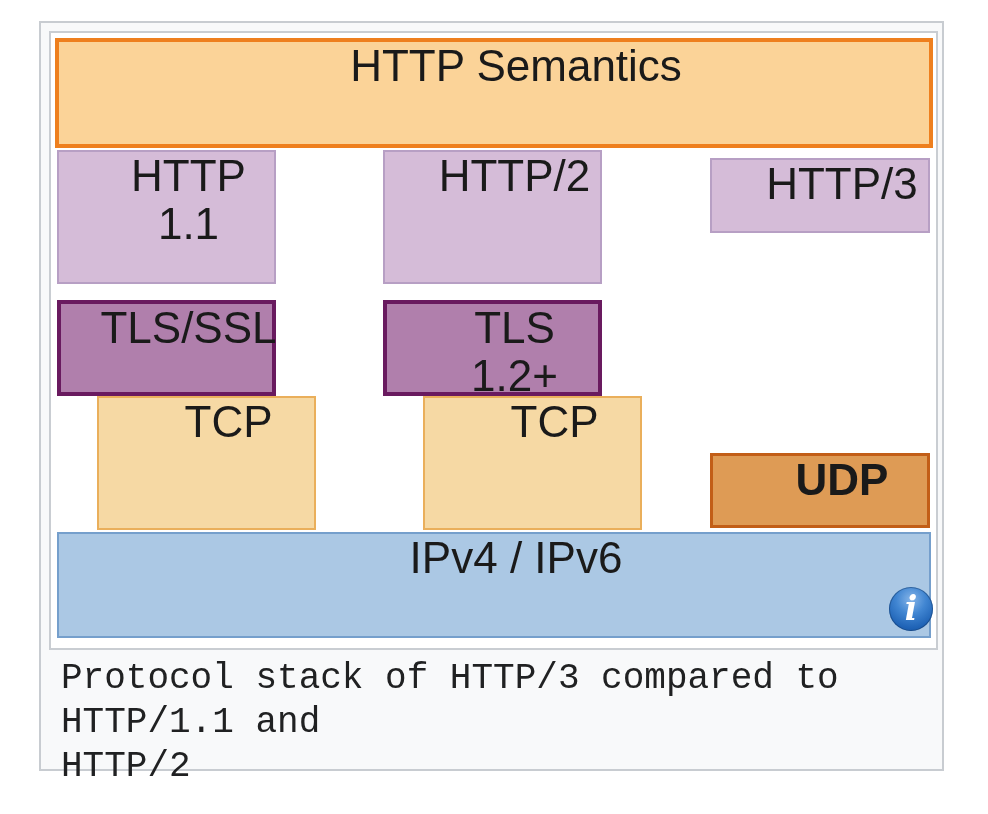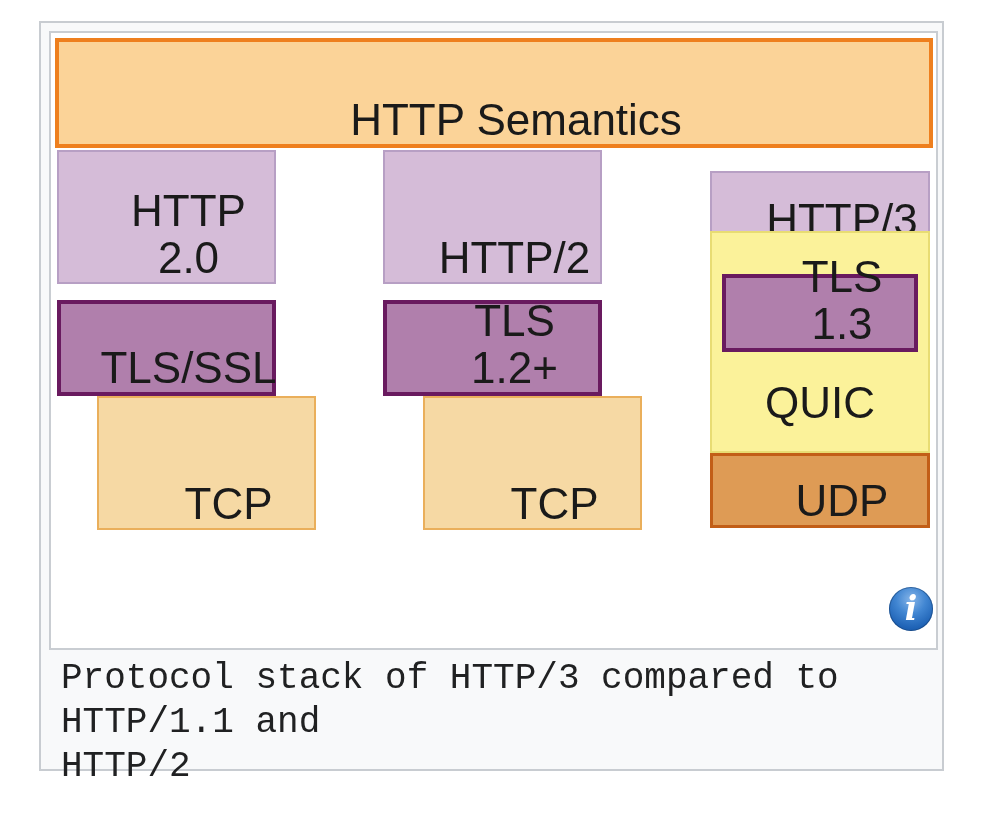--- a/index.html
+++ b/index.html
@@ -14,47 +14,47 @@
     background:var(--frameBg);
   }
   .image-area{
     position:absolute;left:8px;top:8px;width:889px;height:619px;
     box-sizing:border-box;border:2px solid var(--imageBorder);
     background:#ffffff;
   }
   .diagram{position:absolute;left:0;top:0;right:0;bottom:0;}
   .dbox{
     position:absolute;box-sizing:border-box;
-    display:flex;align-items:flex-end;justify-content:center;
+    display:flex;align-items:flex-start;justify-content:center;
     font-size:44px;color:var(--text);text-align:center;line-height:1.08;padding-left:44px;
   }
   .semantics{
     left:4px;top:5px;width:878px;height:110px;
     background:var(--semanticsFill);border:4px solid var(--semanticsBorder);
   }
   .http-layer{background:var(--httpFill);border:2px solid var(--httpBorder);}
   .tls-layer{background:var(--tlsFill);border:4px solid var(--tlsBorder);}
   .tcp-layer{background:var(--tcpFill);border:2px solid var(--tcpBorder);}
   .col1{left:6px;width:219px;}
   .col2{left:332px;width:219px;}
   .col3{left:659px;width:220px;}
   .row-http{top:117px;height:134px;}
   .row-tls{top:267px;height:96px;}
   .row-tcp{top:363px;height:134px;margin-left:40px;}
-  .http3{top:138px;height:75px;}
+  .http3{top:125px;height:75px;}
   .quic{
     top:198px;height:222px;display:block;
     background:var(--quicFill);border:2px solid var(--quicBorder);
   }
   .tls13{
     left:10px;top:41px;width:196px;height:78px;
     background:var(--tlsFill);border:4px solid var(--tlsBorder);
   }
   .quic-label{position:absolute;left:0;right:0;top:146px;text-align:center;}
-  .udp{top:420px;height:75px;background:var(--udpFill);border:3px solid var(--udpBorder);}
+  .udp{top:420px;height:75px;background:var(--udpFill);border:3px solid var(--udpBorder);font-weight:bold;}
   .ip-bar{
     left:6px;top:499px;width:874px;height:106px;
     background:var(--ipFill);border:2px solid var(--ipBorder);
   }
   .two-line span{display:block;}
   .info-icon{
     position:absolute;left:838px;top:554px;width:44px;height:44px;border-radius:50%;
     background:radial-gradient(circle at 50% 28%, #85b4e8 0%, #4186d2 38%, #1e62b5 75%, #1a4f95 100%);
     box-shadow:inset 0 0 0 1px rgba(16,50,96,.45);
     display:flex;align-items:center;justify-content:center;cursor:pointer;
@@ -76,21 +76,21 @@
 <div class="thumb">
 
   <div class="image-area">
     <div class="diagram">
 
       <div class="dbox semantics">
         <span>HTTP Semantics</span>
       </div>
 
       <div class="dbox http-layer col1 row-http">
-        <span>HTTP 2.0</span>
+        <span>HTTP 1.1</span>
       </div>
       <div class="dbox tls-layer col1 row-tls">
         <div class="two-line">
           <span>TLS/SSL</span>
         </div>
       </div>
       <div class="dbox tcp-layer col1 row-tcp">
         <span>TCP</span>
       </div>
 
@@ -100,30 +100,27 @@
       <div class="dbox tls-layer col2 row-tls">
         <span>TLS 1.2+</span>
       </div>
       <div class="dbox tcp-layer col2 row-tcp">
         <span>TCP</span>
       </div>
 
       <div class="dbox http-layer col3 http3">
         <span>HTTP/3</span>
       </div>
-      <div class="dbox quic col3">
-        <div class="dbox tls13">
-          <span>TLS 1.3</span>
-        </div>
-        <div class="quic-label">QUIC</div>
-      </div>
       <div class="dbox udp col3">
         <span>UDP</span>
       </div>
 
+      <div class="dbox ip-bar">
+        <span>IPv4 / IPv6</span>
+      </div>
 
       <div class="info-icon">
         <span class="glyph">i</span>
       </div>
 
     </div>
   </div>
 
   <div class="caption">
     <span>Protocol stack of HTTP/3 compared to HTTP/1.1 and</span>

